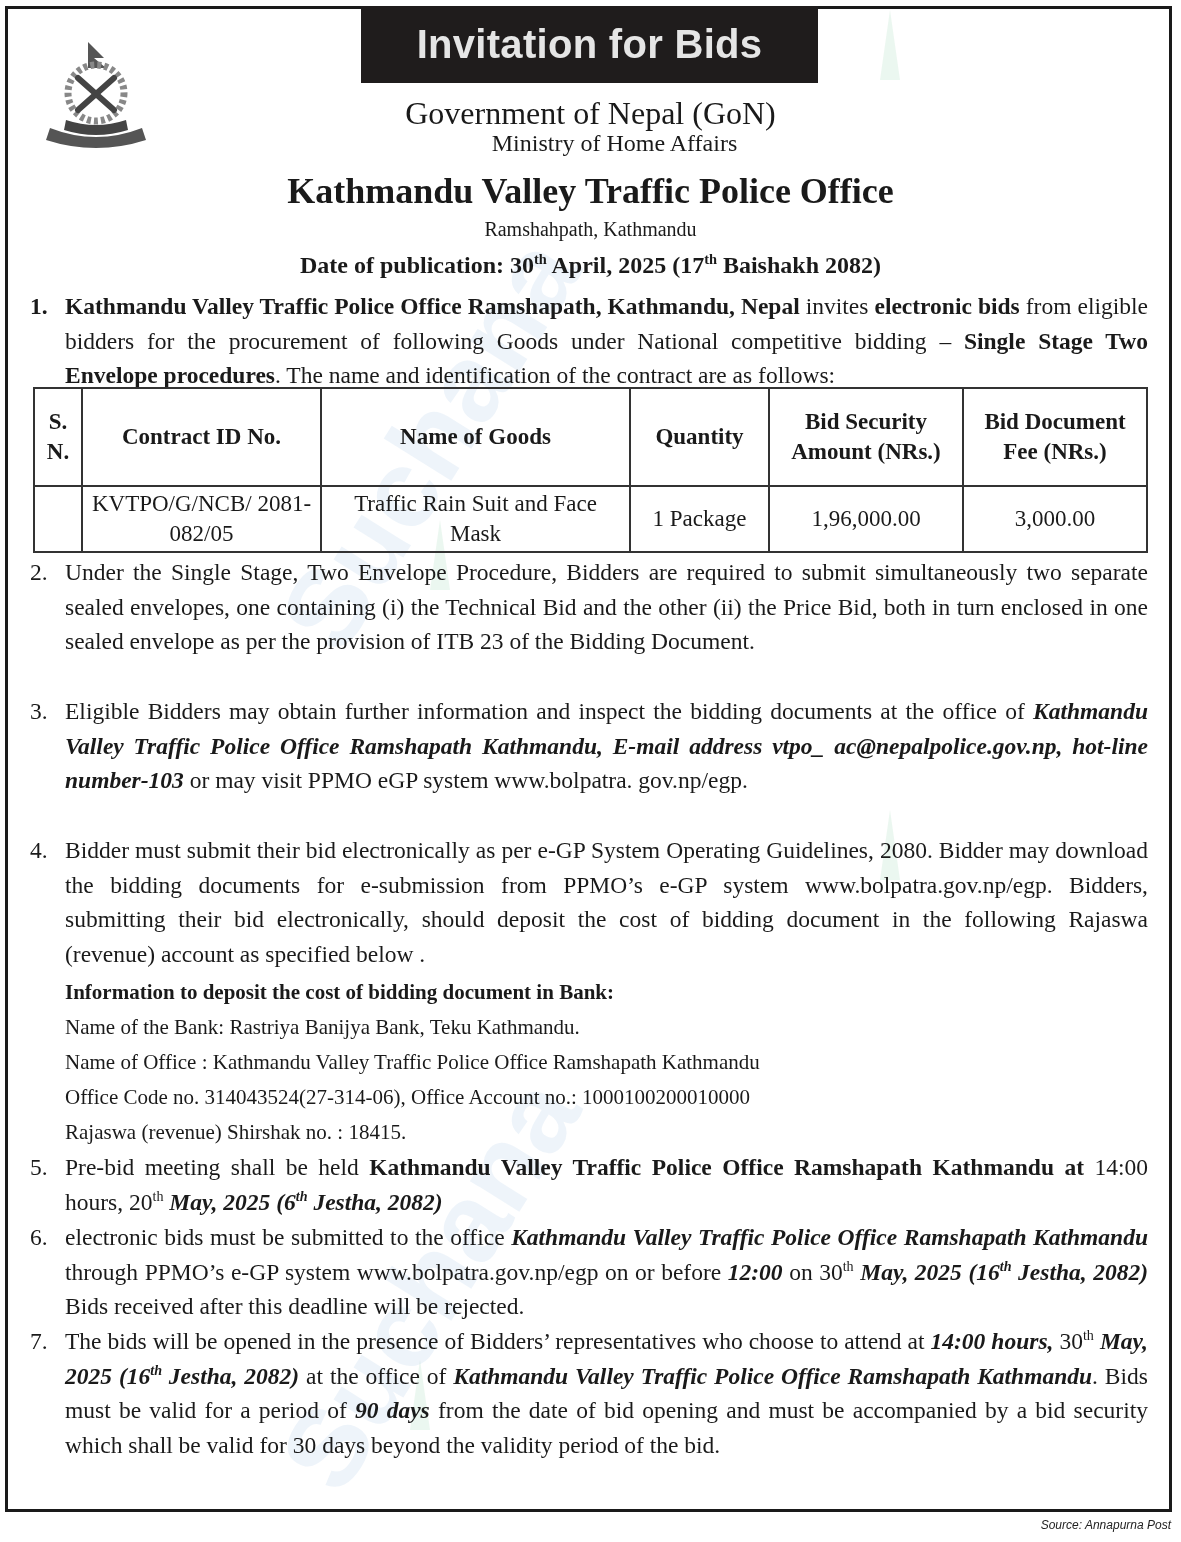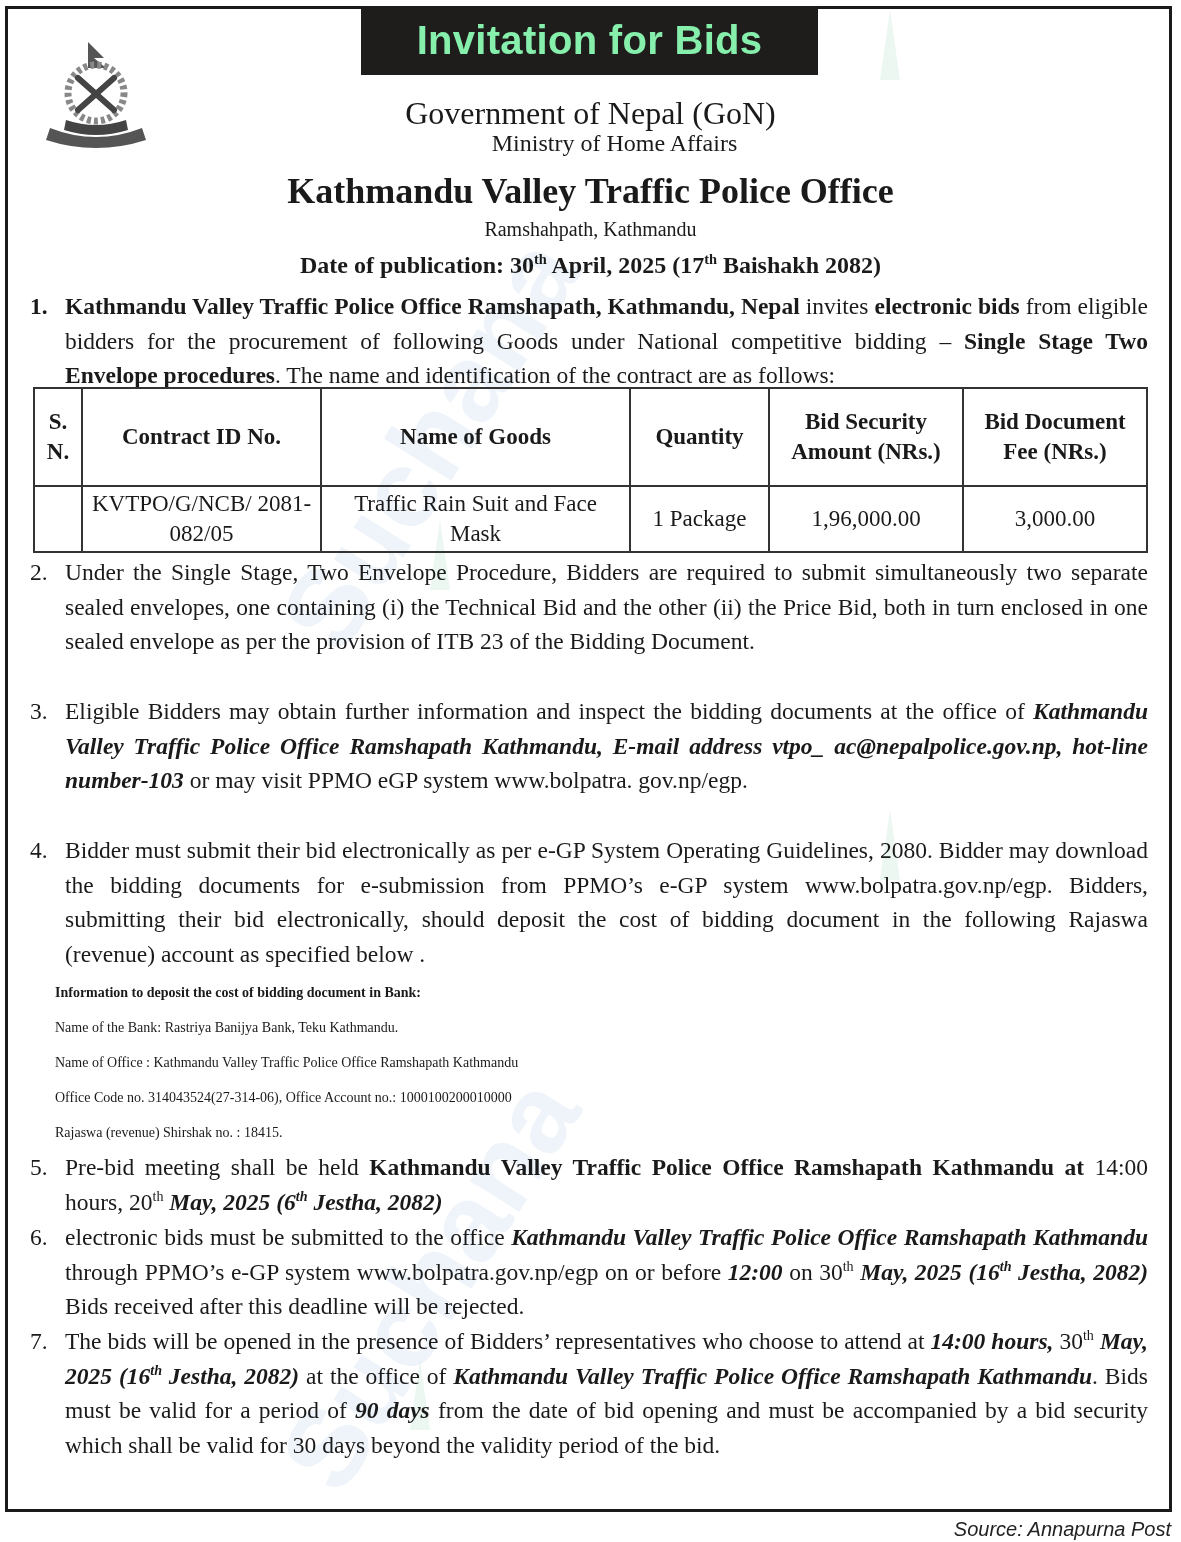--- a/index.html
+++ b/index.html
@@ -3,45 +3,45 @@
 <meta charset="utf-8">
 <style>
   html, body { margin: 0; padding: 0; background: #ffffff; }
   body { width: 1181px; height: 1542px; position: relative; overflow: hidden; font-family: "Liberation Serif", "DejaVu Serif", serif; color: #1a1a1a; }
 
   .watermark { position: absolute; font-family: "Liberation Sans", sans-serif; font-weight: bold; color: rgba(120,170,220,0.13); font-size: 110px; transform: rotate(-58deg); pointer-events: none; white-space: nowrap; }
   .wm-tri { position: absolute; width: 0; height: 0; border-left: 10px solid transparent; border-right: 10px solid transparent; border-bottom: 70px solid rgba(110,200,150,0.14); pointer-events: none; }
 
   .frame { position: absolute; left: 5px; top: 6px; width: 1167px; height: 1506px; border: 3px solid #1a1a1a; box-sizing: border-box; }
 
-  .title-box { position: absolute; left: 361px; top: 6px; width: 457px; height: 69px; background: #1f1c1c; color: #86efac; font-family: "Liberation Sans", sans-serif; font-weight: bold; font-size: 40px; display: flex; align-items: center; justify-content: center; letter-spacing: 0.3px; }
+  .title-box { position: absolute; left: 361px; top: 6px; width: 457px; height: 77px; background: #1f1c1c; color: #e5e5e5; font-family: "Liberation Sans", sans-serif; font-weight: bold; font-size: 40px; display: flex; align-items: center; justify-content: center; letter-spacing: 0.3px; }
 
   .emblem { position: absolute; left: 36px; top: 38px; width: 120px; height: 115px; }
 
   .head-line { position: absolute; left: 0; width: 1181px; text-align: center; }
   .h-gov { top: 95px; font-size: 32px; }
   .h-min { top: 130px; font-size: 24px; padding-left: 24px; }
   .h-office { top: 170px; font-size: 36px; font-weight: bold; }
   .h-addr { top: 218px; font-size: 20px; }
   .h-date { top: 252px; font-size: 24px; font-weight: bold; }
   sup { font-size: 60%; vertical-align: super; line-height: 0; }
 
   .item { position: absolute; left: 30px; width: 1118px; font-size: 23.5px; line-height: 34.5px; text-align: justify; }
   .item .num { position: absolute; left: 0; top: 0; width: 34px; }
   .item .body { margin-left: 35px; }
 
   .bids-table { position: absolute; left: 33px; top: 387px; width: 1115px; border-collapse: collapse; font-size: 23px; }
   .bids-table th, .bids-table td { border: 2px solid #333; text-align: center; vertical-align: middle; padding: 0 6px; line-height: 30px; }
   .bids-table th { height: 96px; font-weight: bold; }
   .bids-table td { height: 64px; }
 
-  .bank-block { position: absolute; left: 55px; top: 975px; font-size: 14px; line-height: 35px; }
+  .bank-block { position: absolute; left: 65px; top: 975px; font-size: 21px; line-height: 35px; }
   .bank-block .bank-title { font-weight: bold; }
 
-  .source { position: absolute; right: 10px; top: 1518px; font-family: "Liberation Sans", sans-serif; font-style: italic; font-size: 20px; color: #222; }
+  .source { position: absolute; right: 10px; top: 1518px; font-family: "Liberation Sans", sans-serif; font-style: italic; font-size: 12px; color: #222; }
 </style>
 </head>
 <body>
 
 <div class="watermark" style="left:200px; top:380px;">Suchana</div>
 <div class="watermark" style="left:200px; top:1220px;">Suchana</div>
 <div class="wm-tri" style="left:880px; top:10px;"></div>
 <div class="wm-tri" style="left:430px; top:520px;"></div>
 <div class="wm-tri" style="left:880px; top:810px;"></div>
 <div class="wm-tri" style="left:410px; top:1360px;"></div>

